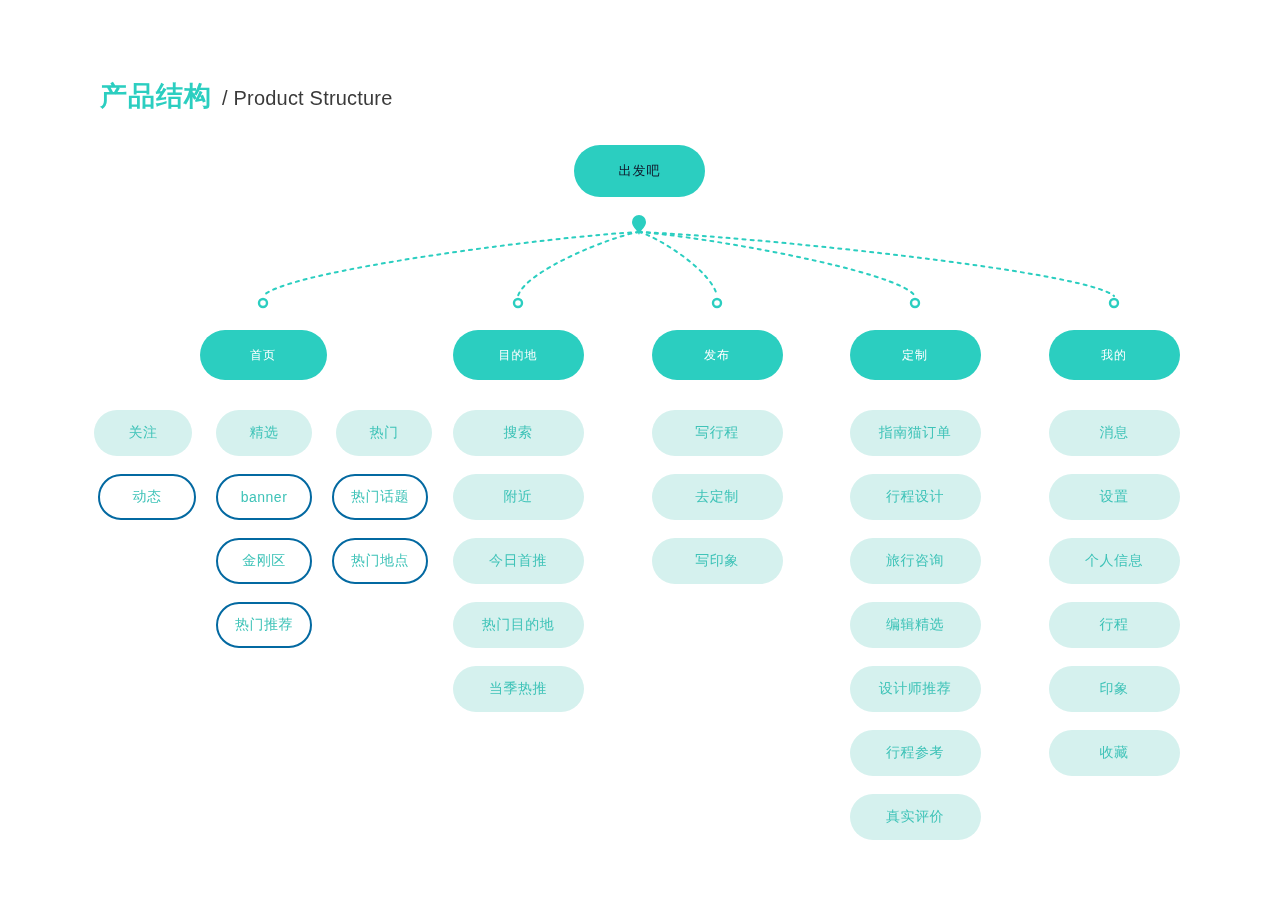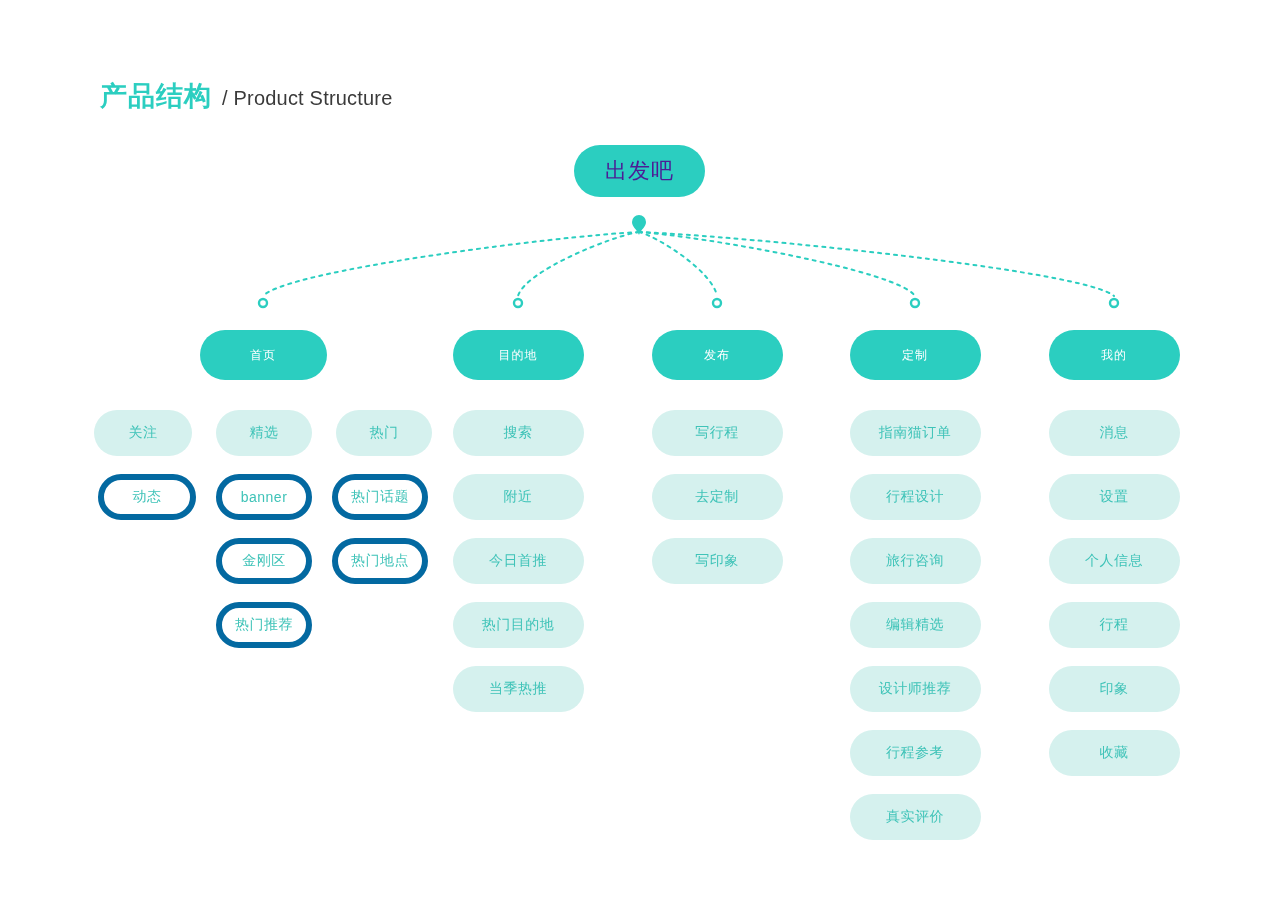--- a/index.html
+++ b/index.html
@@ -53,22 +53,22 @@
 
   
   .node-root {
     position: absolute;
     left: 574px;
     top: 145px;
     width: 131px;
     height: 52px;
     border-radius: 26px;
     background: #2BCEC0;
-    color: #4c1d95;
-    font-size: 22px;
+    color: #0f172a;
+    font-size: 13px;
     display: flex;
     align-items: center;
     justify-content: center;
     letter-spacing: 1px;
   }
 
   .column {
     position: absolute;
     top: 330px;
     display: flex;
@@ -103,21 +103,21 @@
     white-space: nowrap;
   }
   .pill.filled {
     background: #D5F1EE;
     color: #3FC3B8;
     border: 1px solid transparent;
   }
   .pill.outlined {
     background: #ffffff;
     color: #3FC3B8;
-    border: 6px solid #0369a1;
+    border: 2px solid #0369a1;
   }
   .pill.spacer { background: transparent; border: 1px solid transparent; }
 </style>
 </head>
 <body>
 
 <div id="canvas">
 
   <div class="header">
     <span class="header-cn">产品结构</span>

